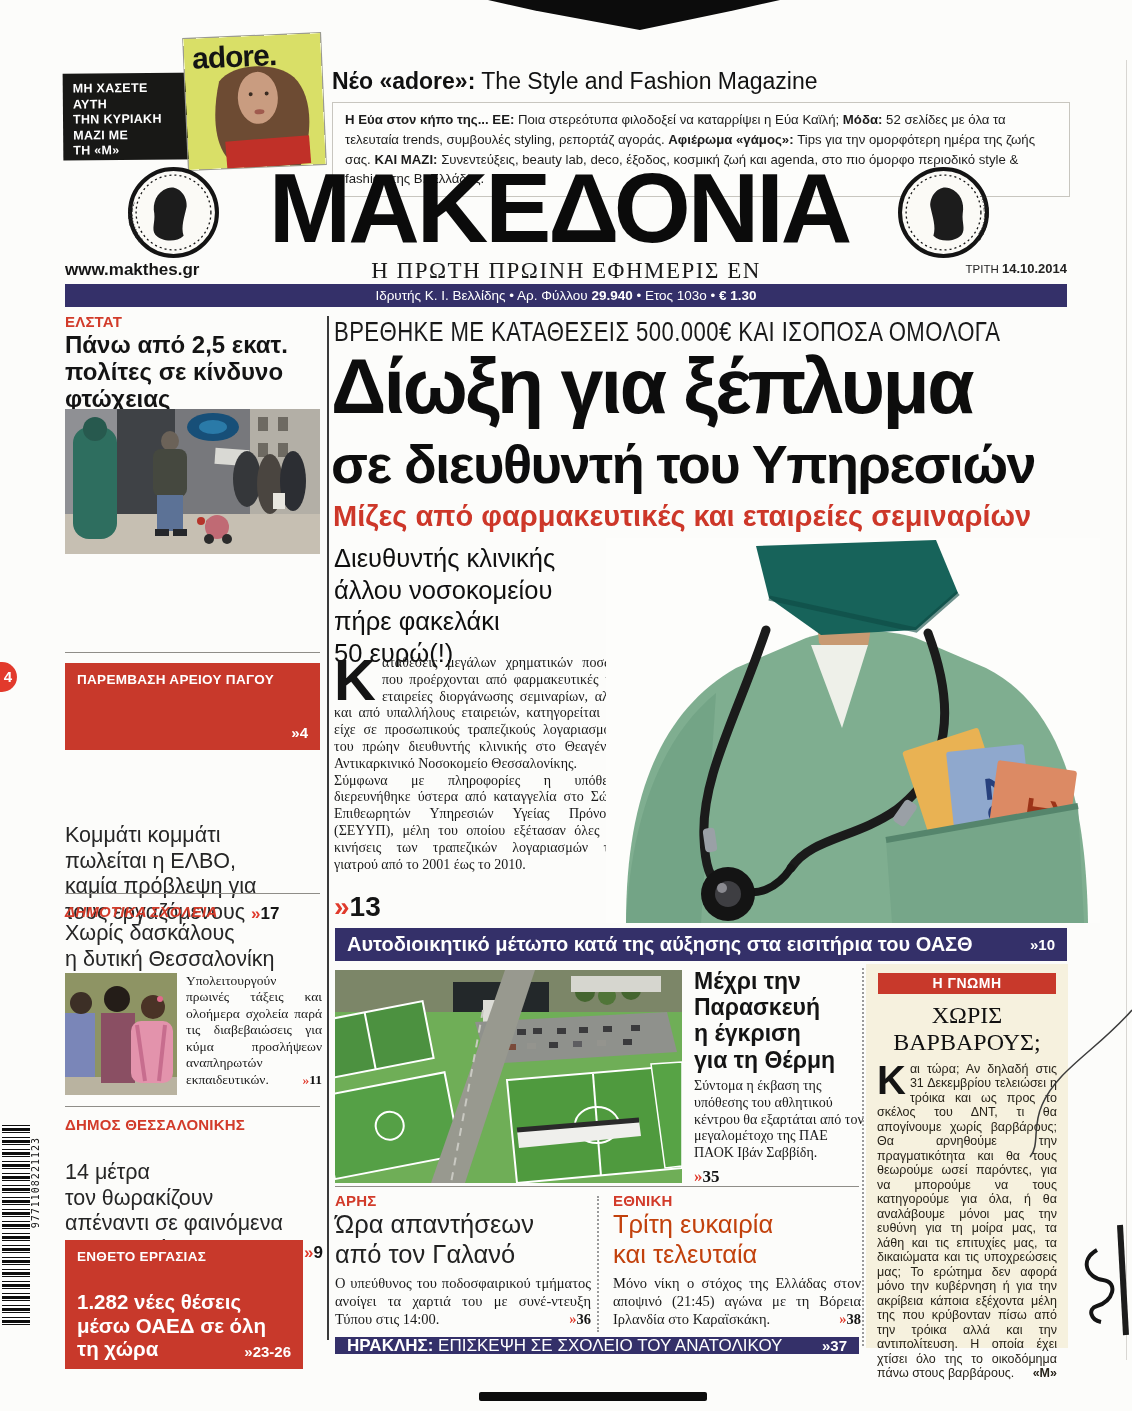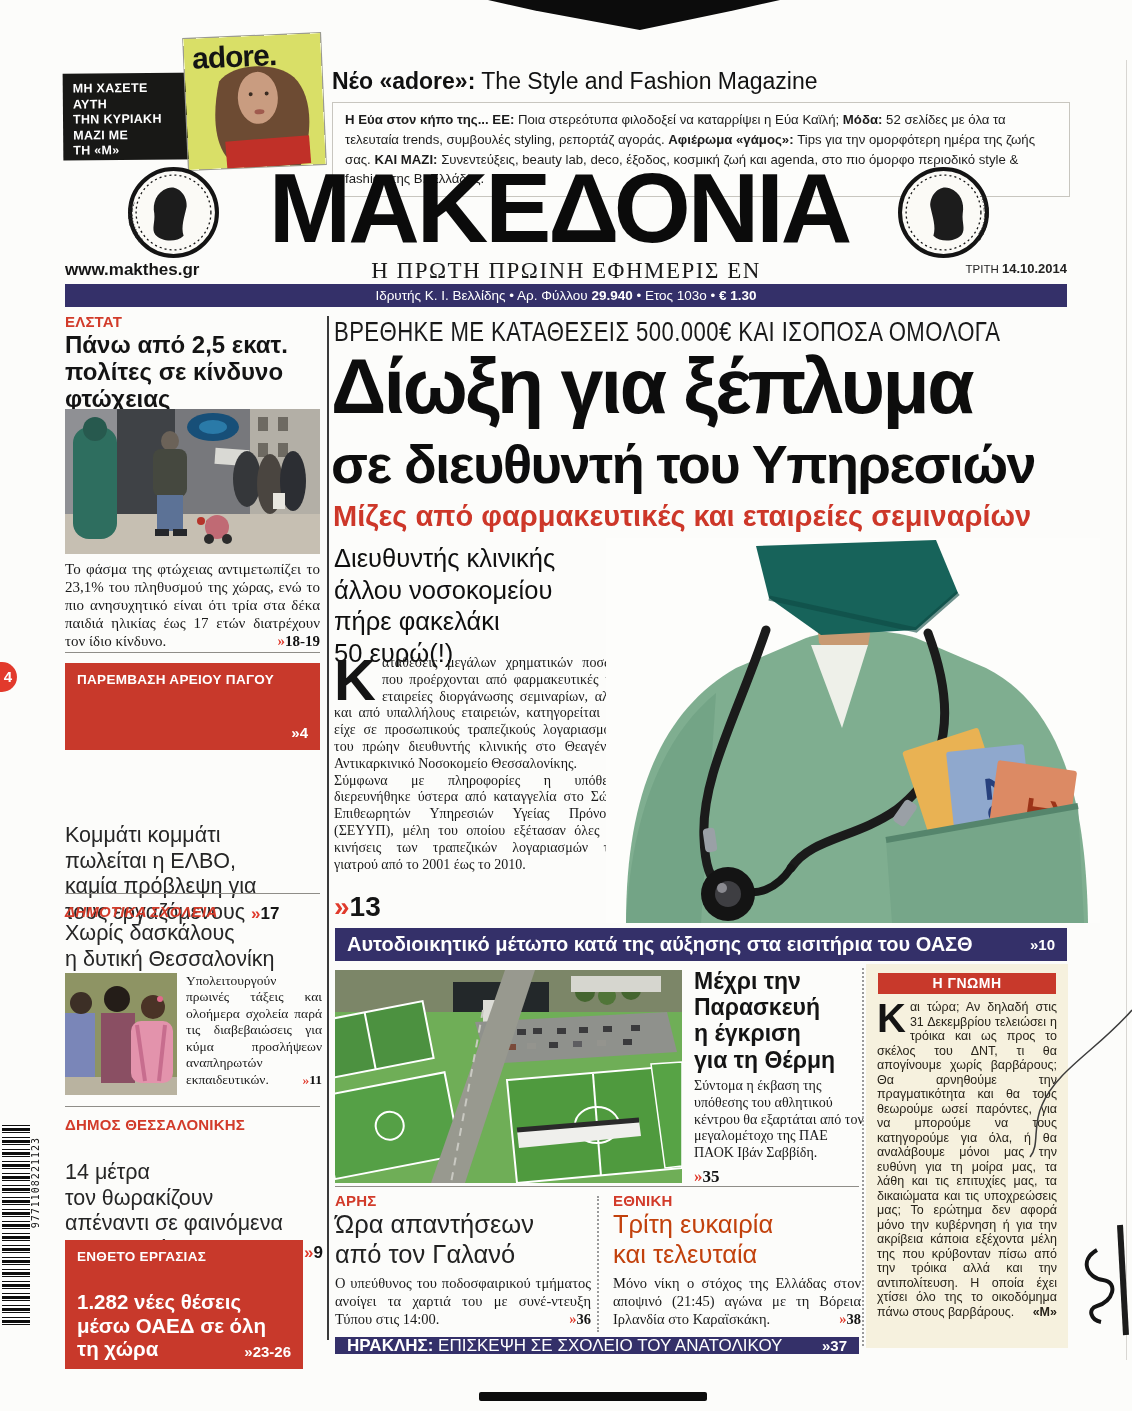--- a/index.html
+++ b/index.html
@@ -224,23 +224,20 @@
       <ellipse cx="182" cy="70" rx="14" ry="28" fill="#35373a"></ellipse>
       <ellipse cx="205" cy="75" rx="13" ry="30" fill="#4a4540"></ellipse>
       <ellipse cx="228" cy="72" rx="13" ry="30" fill="#2c2e33"></ellipse>
       <rect x="208" y="84" width="12" height="16" fill="#e8e6df"></rect>
       <circle cx="136" cy="112" r="4" fill="#b5342a"></circle>
         <circle cx="145" cy="114" r="4" fill="#b5342a"></circle>
       <circle cx="152" cy="118" r="12" fill="#c06a74"></circle>
       <circle cx="144" cy="130" r="5" fill="#2b2b2b"></circle>
         <circle cx="162" cy="130" r="5" fill="#2b2b2b"></circle>
     </svg>
-  </div>
-  <div class="abs serif just" id="elstat-body">
-    <span>Το φάσμα της φτώχειας αντιμετωπίζει το 23,1% του πληθυσμού της χώρας, ενώ το πιο ανησυχητικό είναι ότι τρία στα δέκα παιδιά ηλικίας έως 17 ετών διατρέχουν τον ίδιο κίνδυνο.</span><span class="ref fl"><span class="arrow">»</span><span class="num">18-19</span></span>
   </div>
   <div class="abs hr" id="hr1"></div>
 
   <div class="abs redbox" id="areios-box">
     <div class="lbl">ΠΑΡΕΜΒΑΣΗ ΑΡΕΙΟΥ ΠΑΓΟΥ</div>
     <div class="ttl pre">
       <span class="ref white fl" style="font-size:15px;margin-top:9px;"><span class="arrow">»</span><span class="num">4</span></span>
     </div>
   </div>
 
@@ -403,20 +400,22 @@
   <div class="abs serif" id="thermi-body">
     <span>Σύντομα η έκβαση της υπόθεσης του αθλητικού κέντρου θα εξαρτάται από τον μεγαλομέτοχο της ΠΑΕ ΠΑΟΚ Ιβάν Σαββίδη.</span>
     <span class="ref" id="thermi-ref"><span class="arrow">»</span><span class="num">35</span></span>
   </div>
   <div class="abs" id="mid-rule"></div>
   <div class="abs" id="dot-div-1"></div>
   <div class="abs" id="dot-div-2"></div>
 
   <div class="abs" id="opinion-box">
     <div id="opinion-label">Η ΓΝΩΜΗ</div>
+    <div id="opinion-title" class="pre">ΧΩΡΙΣ
+ΒΑΡΒΑΡΟΥΣ;</div>
     <div id="opinion-body" class="just">
       <span class="dropcap">Κ</span><span>αι τώρα; Αν δηλαδή στις 31 Δεκεμβρίου τελειώσει η τρόικα και ως προς το σκέλος του ΔΝΤ, τι θα απογίνουμε χωρίς βαρβάρους; Θα αρνηθούμε την πραγματικότητα και θα τους θεωρούμε ωσεί παρόντες, για να μπορούμε να τους κατηγορούμε για όλα, ή θα αναλάβουμε μόνοι μας την ευθύνη για τη μοίρα μας, τα λάθη και τις επιτυχίες μας, τα δικαιώματα και τις υποχρεώσεις μας; Το ερώτημα δεν αφορά μόνο την κυβέρνηση ή για την ακρίβεια κάποια εξέχοντα μέλη της που κρύβονταν πίσω από την τρόικα αλλά και την αντιπολίτευση. Η οποία έχει χτίσει όλο της το οικοδόμημα πάνω στους βαρβάρους.</span>
       <span id="opinion-sig">«Μ»</span>
     </div>
   </div>
 
   <div class="abs red-label" id="aris-label">ΑΡΗΣ</div>
   <div class="abs pre" id="aris-title">Ώρα απαντήσεων
 από τον Γαλανό</div>
   <div class="abs serif just" id="aris-body">

